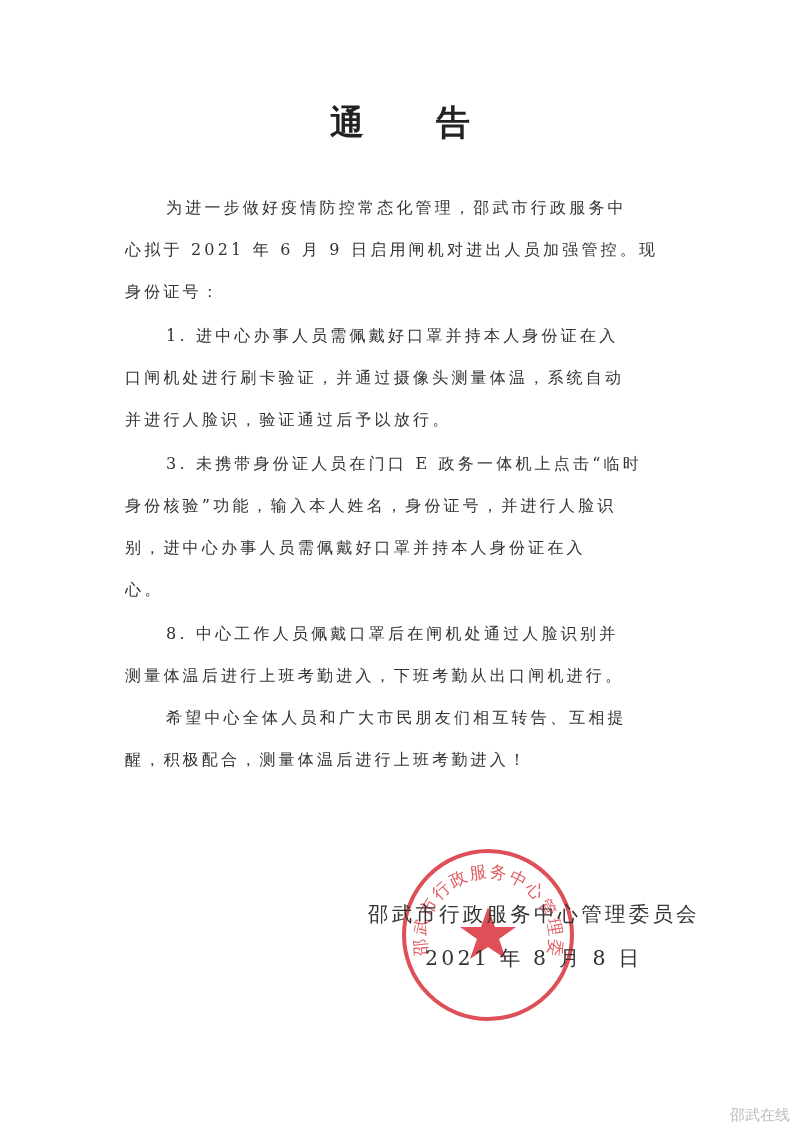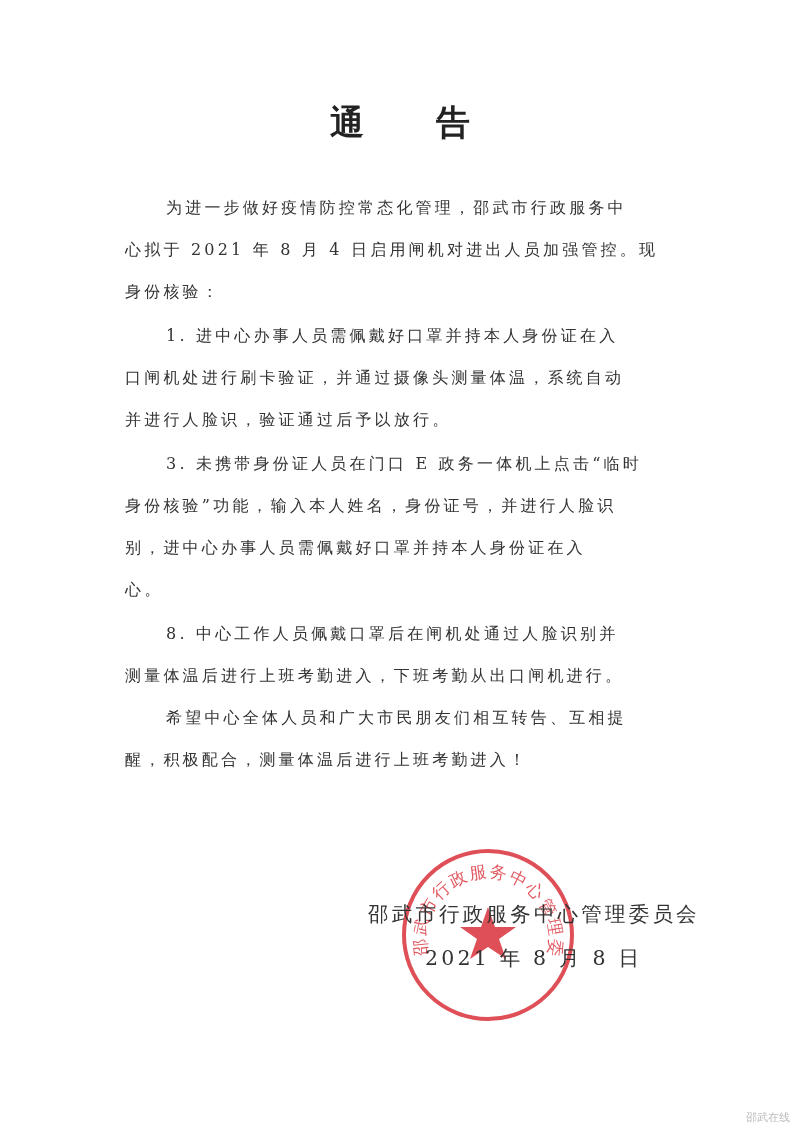--- a/index.html
+++ b/index.html
@@ -4,31 +4,31 @@
 <style>
   html, body { margin:0; padding:0; }
   body { width:800px; height:1131px; background:#ffffff; position:relative; overflow:hidden;
          font-family:"DejaVu Serif","Liberation Serif",serif; color:#333; }
   .title { position:absolute; top:100px; left:0; width:800px; text-align:center;
            font-size:34px; letter-spacing:30px; font-weight:bold; color:#222; padding-left:30px; box-sizing:border-box;}
   .line { position:absolute; left:125px; font-size:16px; letter-spacing:3.2px; white-space:nowrap; color:#333; }
   .indent { left:166px; }
   .sig { position:absolute; font-size:20.5px; letter-spacing:3.2px; white-space:nowrap; color:#333; }
   .seal { position:absolute; left:398px; top:845px; width:180px; height:180px; }
-  .watermark { position:absolute; right:10px; bottom:6px; font-size:11px; color:#bbb;
+  .watermark { position:absolute; right:10px; bottom:6px; font-size:15px; color:#bbb;
                font-family:"DejaVu Sans",sans-serif; }
 </style>
 </head>
 <body>
 
 <div class="title">通 告</div>
 
 <div class="line indent" style="top:198px">为进一步做好疫情防控常态化管理，邵武市行政服务中</div>
-<div class="line" style="top:240px">心拟于 2021 年 8 月 4 日启用闸机对进出人员加强管控。现</div>
-<div class="line" style="top:282px">身份核验：</div>
+<div class="line" style="top:240px">心拟于 2021 年 6 月 9 日启用闸机对进出人员加强管控。现</div>
+<div class="line" style="top:282px">身份证号：</div>
 <div class="line indent" style="top:326px">1. 进中心办事人员需佩戴好口罩并持本人身份证在入</div>
 <div class="line" style="top:368px">口闸机处进行刷卡验证，并通过摄像头测量体温，系统自动</div>
 <div class="line" style="top:410px">并进行人脸识，验证通过后予以放行。</div>
 <div class="line indent" style="top:454px">3. 未携带身份证人员在门口 E 政务一体机上点击“临时</div>
 <div class="line" style="top:496px">身份核验”功能，输入本人姓名，身份证号，并进行人脸识</div>
 <div class="line" style="top:538px">别，进中心办事人员需佩戴好口罩并持本人身份证在入</div>
 <div class="line" style="top:580px">心。</div>
 <div class="line indent" style="top:624px">8. 中心工作人员佩戴口罩后在闸机处通过人脸识别并</div>
 <div class="line" style="top:666px">测量体温后进行上班考勤进入，下班考勤从出口闸机进行。</div>
 <div class="line indent" style="top:708px">希望中心全体人员和广大市民朋友们相互转告、互相提</div>

